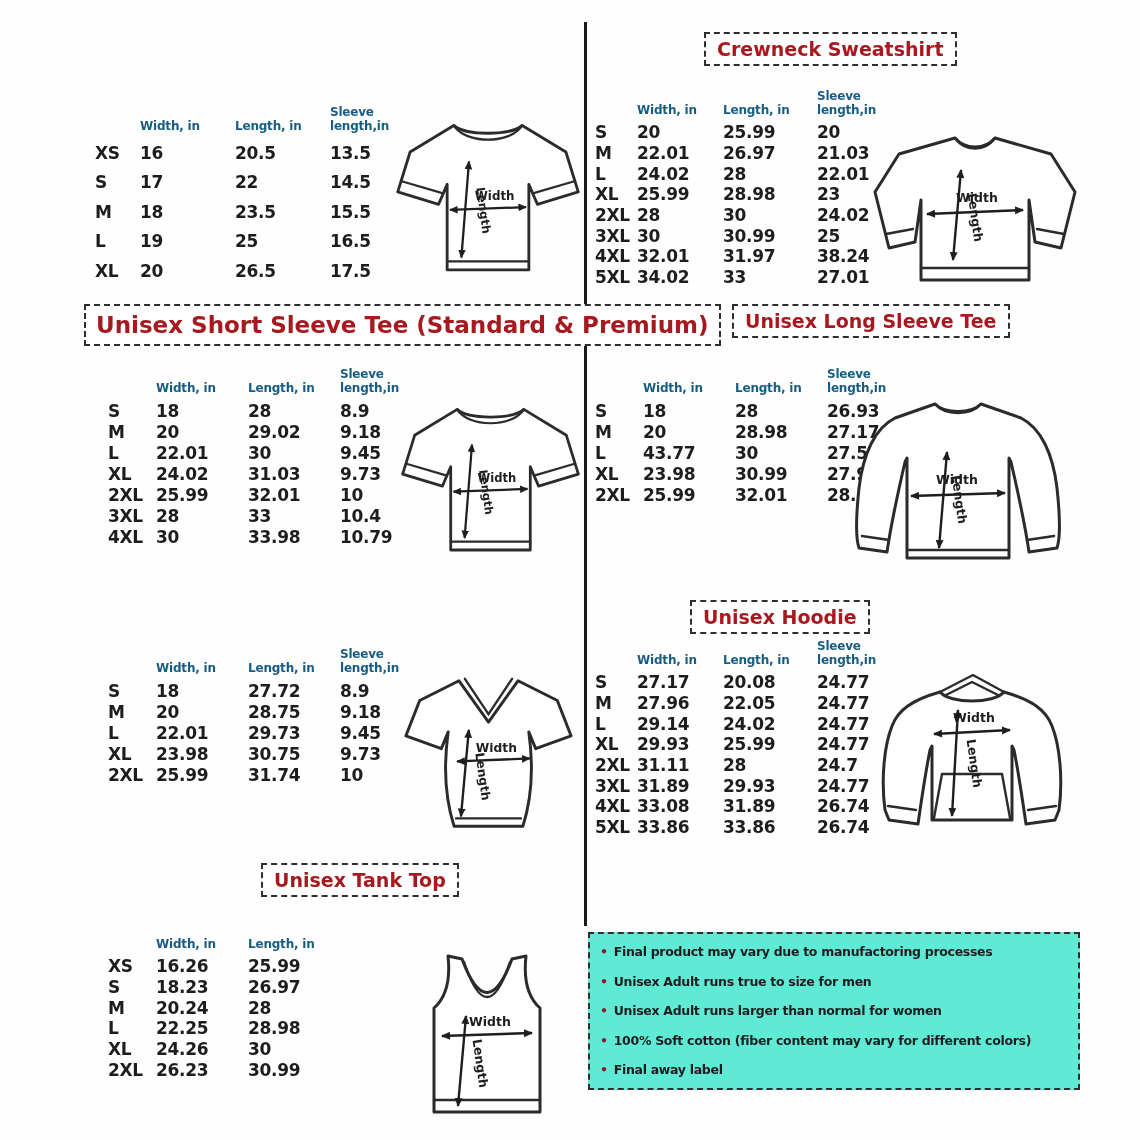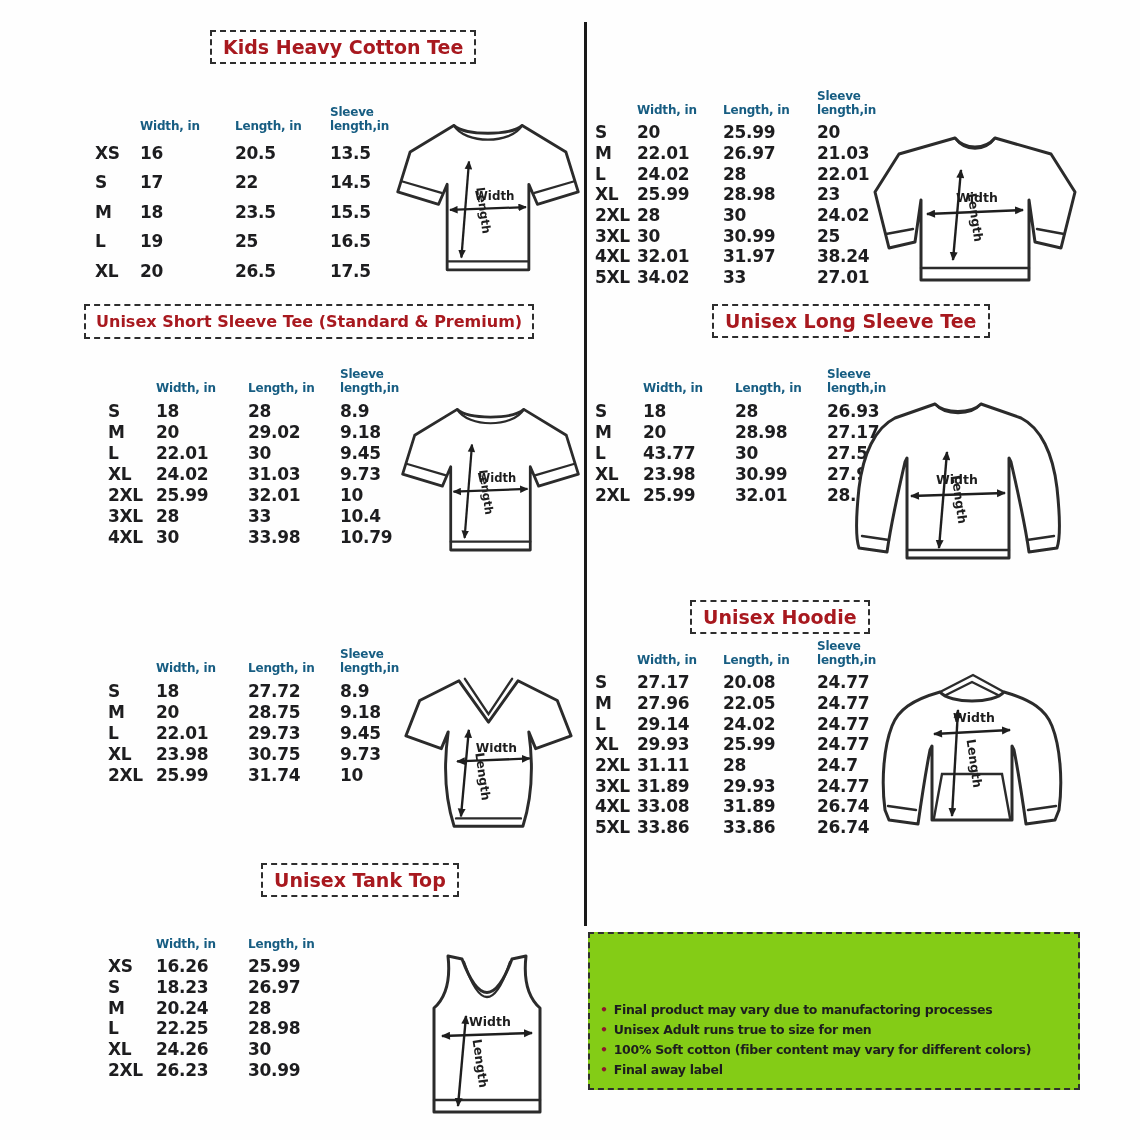--- a/index.html
+++ b/index.html
@@ -1,31 +1,31 @@
 <!DOCTYPE html>
 <html><head>
 <meta charset="utf-8">
 <style>
   html,body{margin:0;padding:0;background:#ffffff;}
   .canvas{position:relative;width:1140px;height:1140px;background:#fefefe;overflow:hidden;
           font-family:"DejaVu Sans",sans-serif;color:#1d1d1f;}
   .titlebox{position:absolute;border:2px dashed #2e2e2e;padding:4px 11px;color:#a8191f;
             font-size:19px;font-weight:700;white-space:nowrap;background:#fff;}
-  .titlebox.small{font-size:16px;padding:6px 10px;text-align:center;}
+  .titlebox.small{font-size:23px;padding:6px 10px;text-align:center;}
   .table{position:absolute;display:grid;}
   .t-kids {grid-template-columns:45px 95px 95px 85px;grid-template-rows:54px;grid-auto-rows:29.5px;}
   .t-std  {grid-template-columns:48px 92px 92px 85px;grid-template-rows:48px;grid-auto-rows:21px;}
   .t-right{grid-template-columns:42px 86px 94px 80px;grid-template-rows:40px;grid-auto-rows:20.7px;}
   .t-tank {grid-template-columns:48px 92px 110px;grid-template-rows:48px;grid-auto-rows:20.7px;}
   .cell{display:flex;align-items:center;font-weight:700;font-size:17px;letter-spacing:-0.3px;}
   .cell.h{align-items:flex-end;color:#175d82;font-size:12px;line-height:1.12;
           padding-bottom:5px;letter-spacing:-0.2px;}
   .divider{position:absolute;background:#191919;}
-  .notes{position:absolute;border:2px dashed #2e2e2e;padding:8px 10px;background:#84cc16;
-         display:flex;flex-direction:column;justify-content:flex-end;}
+  .notes{position:absolute;border:2px dashed #2e2e2e;padding:8px 10px;background:#5eead4;
+         display:flex;flex-direction:column;justify-content:space-between;}
   .note{font-size:12.5px;font-weight:700;letter-spacing:-0.3px;white-space:nowrap;line-height:20px;}
   .note .bullet{color:#8c1b2c;margin-right:6px;}
   svg.diagram{position:absolute;overflow:visible;}
   .garment{fill:#ffffff;stroke:#2b2b2b;stroke-width:3;stroke-linejoin:round;stroke-linecap:round;}
   .detail{fill:none;stroke:#2b2b2b;stroke-width:2.4;stroke-linecap:round;}
   .arrow{stroke:#1e1e1e;stroke-width:2.4;}
   svg.diagram text{font-family:"DejaVu Sans",sans-serif;font-size:12.5px;font-weight:700;fill:#1e1e1e;}
 </style>
 </head>
 <body>
@@ -38,21 +38,20 @@
         <path d="M0,0 L9,4 L0,8 Z" fill="#1e1e1e"></path>
       </marker>
       <marker id="ahr" markerWidth="10" markerHeight="10" refX="1" refY="4" orient="auto" markerUnits="userSpaceOnUse">
         <path d="M9,0 L0,4 L9,8 Z" fill="#1e1e1e"></path>
       </marker>
     </defs>
   </svg>
 
   <div class="divider" style="left:584px;top:22px;width:3px;height:904px"></div>
 
-  <div class="titlebox" style="left:210px;top:30px">Kids Heavy Cotton Tee</div>
   <div class="table t-kids" style="left:95px;top:84px">
     <div class="cell h"></div>
     <div class="cell h">Width, in</div>
     <div class="cell h">Length, in</div>
     <div class="cell h">Sleeve length,in</div>
   <div class="cell">XS</div>
       <div class="cell">16</div>
       <div class="cell">20.5</div>
       <div class="cell">13.5</div>
       <div class="cell">S</div>
@@ -77,20 +76,21 @@
     <path class="detail" d="M64,14 C76,34 124,34 136,14"></path>
     <path class="detail" d="M57,157 L143,157"></path>
     <path class="detail" d="M10,73 L51,85"></path>
     <path class="detail" d="M190,73 L149,85"></path>
     <line class="arrow" x1="60" y1="103" x2="140" y2="100" marker-start="url(#ahr)" marker-end="url(#ah)"></line>
     <line class="arrow" x1="80" y1="52" x2="72" y2="153" marker-start="url(#ahr)" marker-end="url(#ah)"></line>
     <text x="107" y="92" text-anchor="middle">Width</text>
     <text x="91" y="104" transform="rotate(82 91 104)" text-anchor="middle">Length</text>
   </svg>
 
+  <div class="titlebox" style="left:704px;top:32px">Crewneck Sweatshirt</div>
   <div class="table t-right" style="left:595px;top:82px">
     <div class="cell h"></div>
     <div class="cell h">Width, in</div>
     <div class="cell h">Length, in</div>
     <div class="cell h">Sleeve length,in</div>
   <div class="cell">S</div>
       <div class="cell">20</div>
       <div class="cell">25.99</div>
       <div class="cell">20</div>
       <div class="cell">M</div>
@@ -174,21 +174,21 @@
     <path class="detail" d="M64,14 C76,34 124,34 136,14"></path>
     <path class="detail" d="M57,157 L143,157"></path>
     <path class="detail" d="M10,73 L51,85"></path>
     <path class="detail" d="M190,73 L149,85"></path>
     <line class="arrow" x1="60" y1="103" x2="140" y2="100" marker-start="url(#ahr)" marker-end="url(#ah)"></line>
     <line class="arrow" x1="80" y1="52" x2="72" y2="153" marker-start="url(#ahr)" marker-end="url(#ah)"></line>
     <text x="107" y="92" text-anchor="middle">Width</text>
     <text x="91" y="104" transform="rotate(82 91 104)" text-anchor="middle">Length</text>
   </svg>
 
-  <div class="titlebox" style="left:712px;top:304px">Unisex Long Sleeve Tee</div>
+  <div class="titlebox" style="left:732px;top:304px">Unisex Long Sleeve Tee</div>
   <div class="table t-std" style="left:595px;top:352px">
     <div class="cell h"></div>
     <div class="cell h">Width, in</div>
     <div class="cell h">Length, in</div>
     <div class="cell h">Sleeve length,in</div>
   <div class="cell">S</div>
       <div class="cell">18</div>
       <div class="cell">28</div>
       <div class="cell">26.93</div>
       <div class="cell">M</div>
@@ -343,20 +343,23 @@
   </svg>
 
   <div class="notes" style="left:588px;top:932px;width:468px;height:138px">
     <div class="note">
       <span class="bullet">•</span><span>Final product may vary due to manufactoring processes</span>
     </div>
     <div class="note">
       <span class="bullet">•</span><span>Unisex Adult runs true to size for men</span>
     </div>
     <div class="note">
+      <span class="bullet">•</span><span>Unisex Adult runs larger than normal for women</span>
+    </div>
+    <div class="note">
       <span class="bullet">•</span><span>100% Soft cotton (fiber content may vary for different colors)</span>
     </div>
     <div class="note">
       <span class="bullet">•</span><span>Final away label</span>
     </div>
   </div>
 
 </div>
 
 </body></html>

